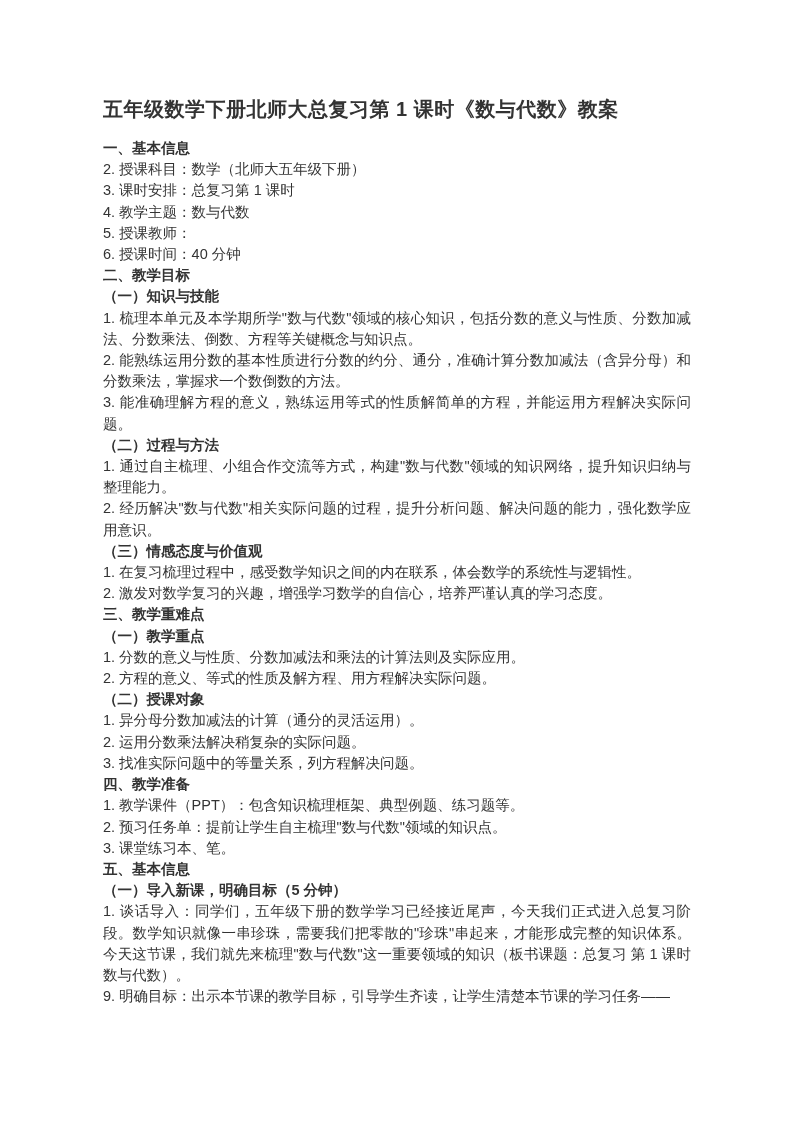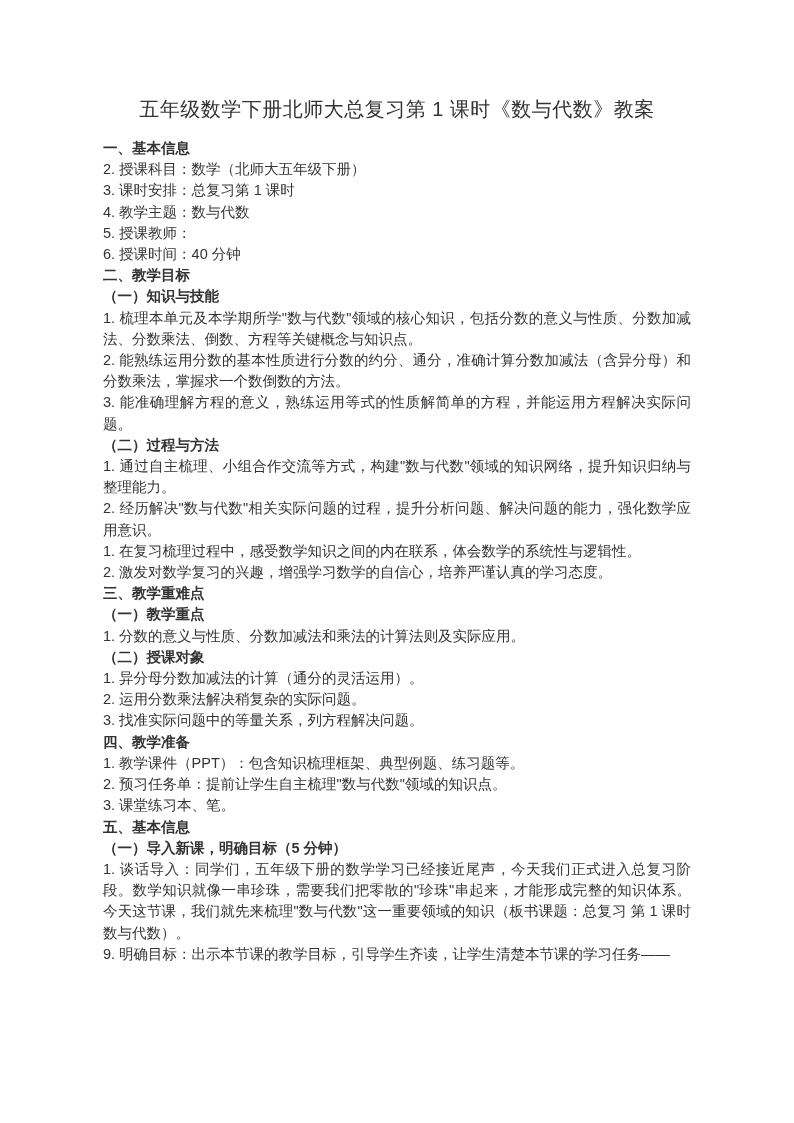--- a/index.html
+++ b/index.html
@@ -14,22 +14,22 @@
     background: #ffffff;
     box-sizing: border-box;
     padding: 94px 103px 0 103px;
     font-family: "Liberation Sans", "DejaVu Sans", sans-serif;
     color: #333333;
     overflow: hidden;
   }
   .doc-title {
     font-size: 20px;
     line-height: 30px;
-    font-weight: 400;
-    text-align: center;
+    font-weight: 700;
+    text-align: left;
     color: #333333;
     margin: 0 0 14px 0;
     letter-spacing: 0.5px;
   }
   .doc-body p {
     margin: 0;
     font-size: 14.5px;
     line-height: 21.2px;
     text-align: justify;
     text-justify: inter-character;
@@ -54,25 +54,27 @@
       <p class="paragraph">5. 授课教师：</p>
       <p class="paragraph">6. 授课时间：40 分钟</p>
       <p class="heading">二、教学目标</p>
       <p class="subheading">（一）知识与技能</p>
       <p class="paragraph">1. 梳理本单元及本学期所学"数与代数"领域的核心知识，包括分数的意义与性质、分数加减法、分数乘法、倒数、方程等关键概念与知识点。</p>
       <p class="paragraph">2. 能熟练运用分数的基本性质进行分数的约分、通分，准确计算分数加减法（含异分母）和分数乘法，掌握求一个数倒数的方法。</p>
       <p class="paragraph">3. 能准确理解方程的意义，熟练运用等式的性质解简单的方程，并能运用方程解决实际问题。</p>
       <p class="subheading">（二）过程与方法</p>
       <p class="paragraph">1. 通过自主梳理、小组合作交流等方式，构建"数与代数"领域的知识网络，提升知识归纳与整理能力。</p>
       <p class="paragraph">2. 经历解决"数与代数"相关实际问题的过程，提升分析问题、解决问题的能力，强化数学应用意识。</p>
+      <p class="subheading">（三）情感态度与价值观</p>
       <p class="paragraph">1. 在复习梳理过程中，感受数学知识之间的内在联系，体会数学的系统性与逻辑性。</p>
       <p class="paragraph">2. 激发对数学复习的兴趣，增强学习数学的自信心，培养严谨认真的学习态度。</p>
       <p class="heading">三、教学重难点</p>
       <p class="subheading">（一）教学重点</p>
       <p class="paragraph">1. 分数的意义与性质、分数加减法和乘法的计算法则及实际应用。</p>
+      <p class="paragraph">2. 方程的意义、等式的性质及解方程、用方程解决实际问题。</p>
       <p class="subheading">（二）授课对象</p>
       <p class="paragraph">1. 异分母分数加减法的计算（通分的灵活运用）。</p>
       <p class="paragraph">2. 运用分数乘法解决稍复杂的实际问题。</p>
       <p class="paragraph">3. 找准实际问题中的等量关系，列方程解决问题。</p>
       <p class="heading">四、教学准备</p>
       <p class="paragraph">1. 教学课件（PPT）：包含知识梳理框架、典型例题、练习题等。</p>
       <p class="paragraph">2. 预习任务单：提前让学生自主梳理"数与代数"领域的知识点。</p>
       <p class="paragraph">3. 课堂练习本、笔。</p>
       <p class="heading">五、基本信息</p>
       <p class="subheading">（一）导入新课，明确目标（5 分钟）</p>

